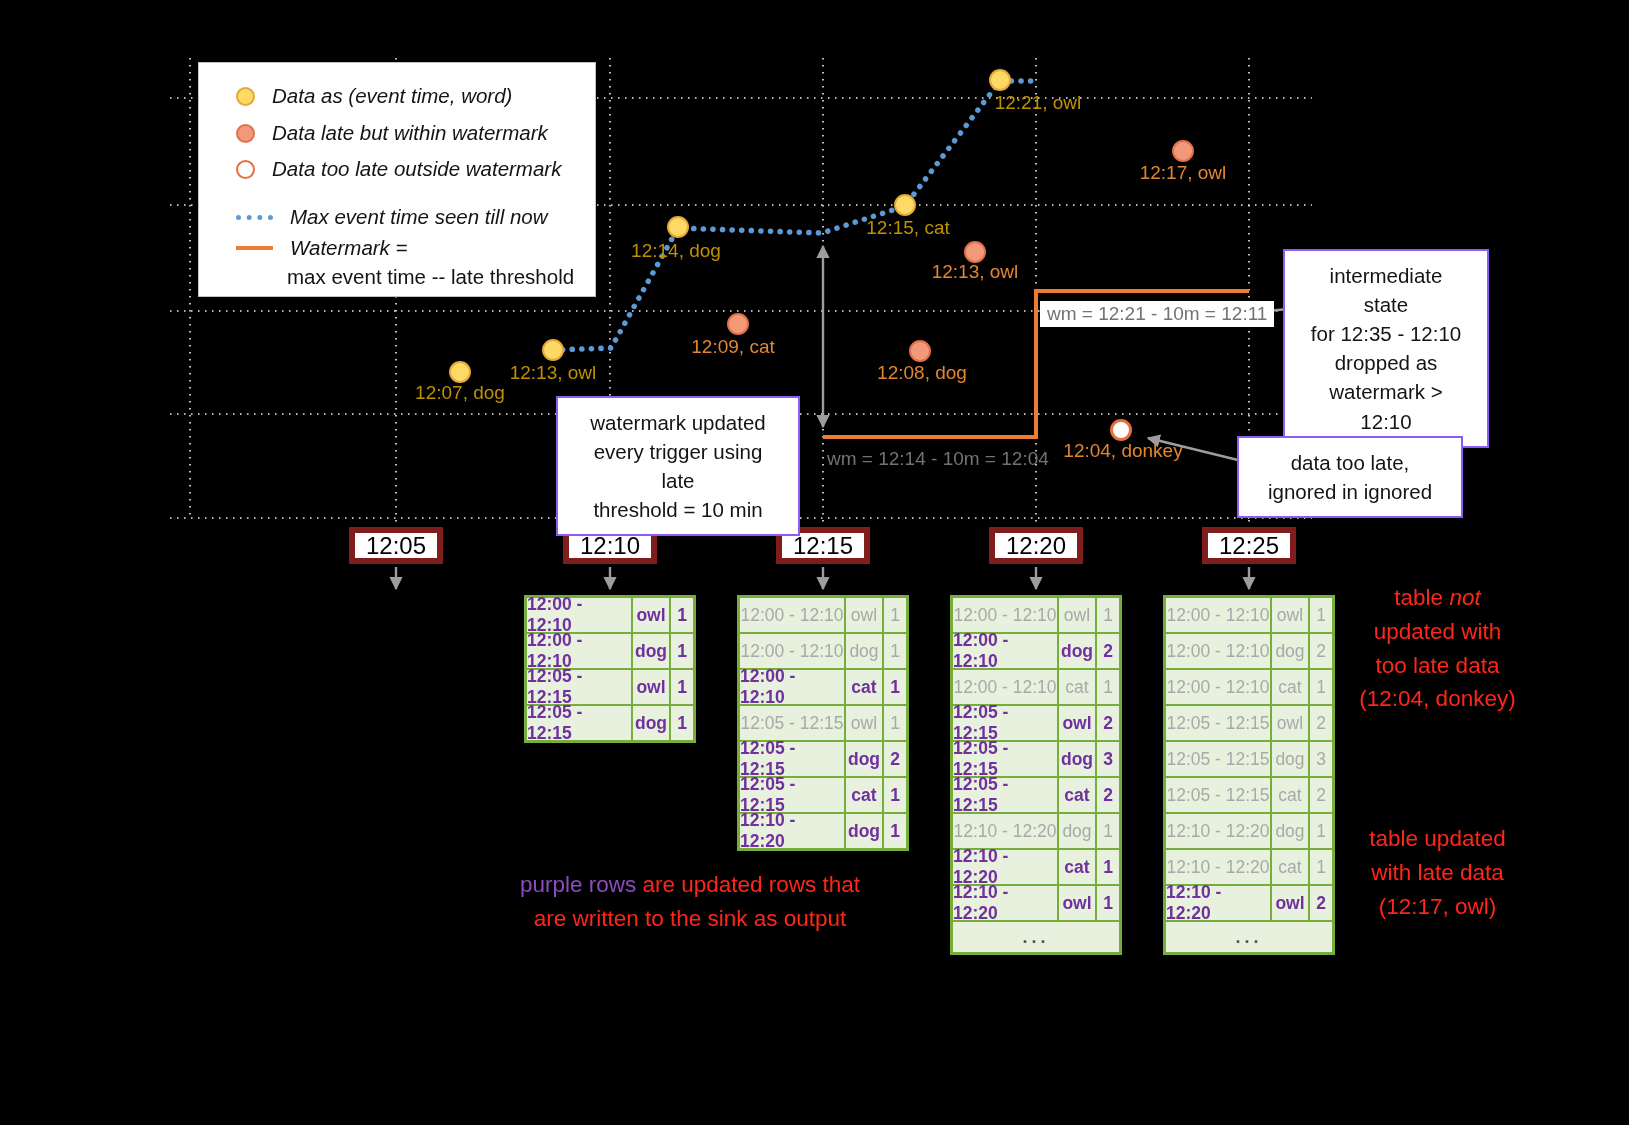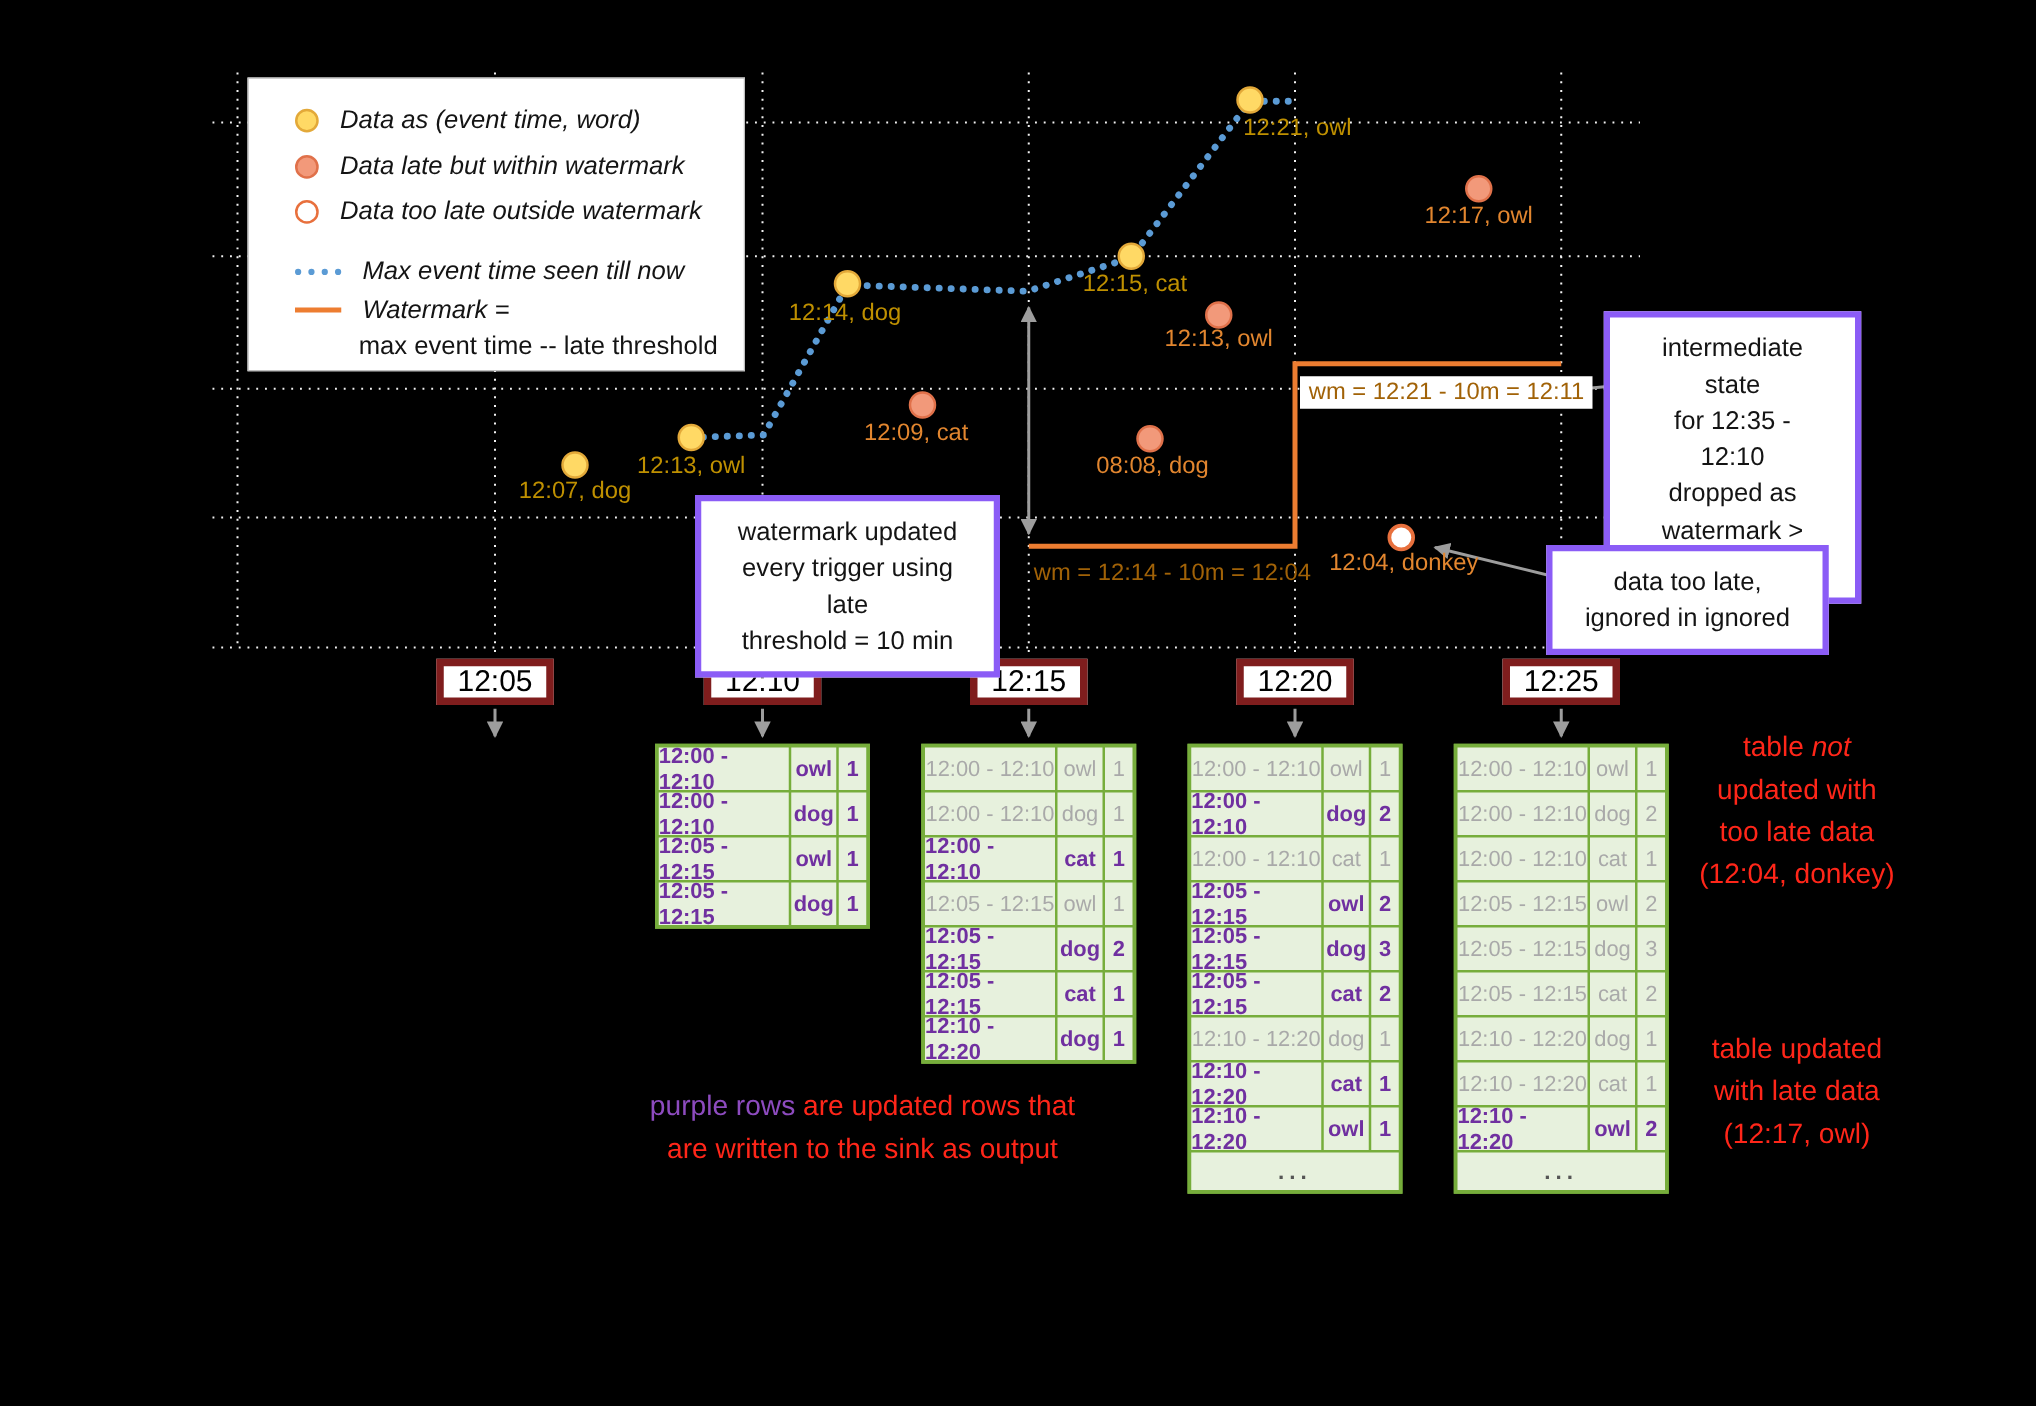--- a/index.html
+++ b/index.html
@@ -30,26 +30,26 @@
   .lg-line{width:37px;height:0;flex:0 0 auto;}
   .lg-line.max{border-top:5px dotted #5b9bd5;}
   .lg-line.wm{border-top:4px solid #ed7d31;}
   .lg-indent{position:absolute;left:88px;top:202px;font-size:20.5px;white-space:nowrap;}
 
   
   .time-box{position:absolute;top:527px;width:94px;height:37px;background:#fff;border:6px solid #7f1d1d;
     color:#000;font-size:24px;display:flex;align-items:center;justify-content:center;z-index:5;box-sizing:border-box;}
 
   
-  .wm-label{position:absolute;color:#a16207;font-size:19px;white-space:nowrap;z-index:6;}
+  .wm-label{position:absolute;color:#737373;font-size:19px;white-space:nowrap;z-index:6;}
   .wm-label.boxed{background:#fff;padding:2px 7px;}
 
   
   .callout{position:absolute;background:#fff;color:#141414;text-align:center;font-size:20.5px;
-    line-height:1.42;padding:10px 24px;z-index:9;border:5px solid #8b5cf6;box-sizing:border-box;}
+    line-height:1.42;padding:10px 24px;z-index:9;border:2px solid #8b5cf6;box-sizing:border-box;}
 
   
   .rtable{position:absolute;top:595px;width:172px;background:#76ad3b;border:3px solid #76ad3b;
     display:flex;flex-direction:column;gap:2px;z-index:5;box-sizing:border-box;}
   .trow{display:flex;gap:2px;height:34px;flex:0 0 auto;}
   .tcell{background:#e7f1dd;display:flex;align-items:center;justify-content:center;
     font-size:17.5px;box-sizing:border-box;}
   .tcell.window{width:104px;}
   .tcell.word{width:36px;}
   .tcell.count{flex:1;}
@@ -121,21 +121,21 @@
   <div class="dot ontime" style="left:989px;top:69px"></div>
   <div class="pt-label lab-y" style="left:1038px;top:92px">12:21, owl</div>
 
   <div class="dot late" style="left:727px;top:313px"></div>
   <div class="pt-label lab-o" style="left:733px;top:336px">12:09, cat</div>
 
   <div class="dot late" style="left:964px;top:241px"></div>
   <div class="pt-label lab-o" style="left:975px;top:261px">12:13, owl</div>
 
   <div class="dot late" style="left:909px;top:340px"></div>
-  <div class="pt-label lab-o" style="left:922px;top:362px">08:08, dog</div>
+  <div class="pt-label lab-o" style="left:922px;top:362px">12:08, dog</div>
 
   <div class="dot late" style="left:1172px;top:140px"></div>
   <div class="pt-label lab-o" style="left:1183px;top:162px">12:17, owl</div>
 
   <div class="dot toolate" style="left:1110px;top:419px"></div>
   <div class="pt-label lab-o" style="left:1123px;top:440px">12:04, donkey</div>
 
   <div class="legend">
     <div class="lg-row" style="top:20px">
       <span class="lg-dot ontime"></span>

